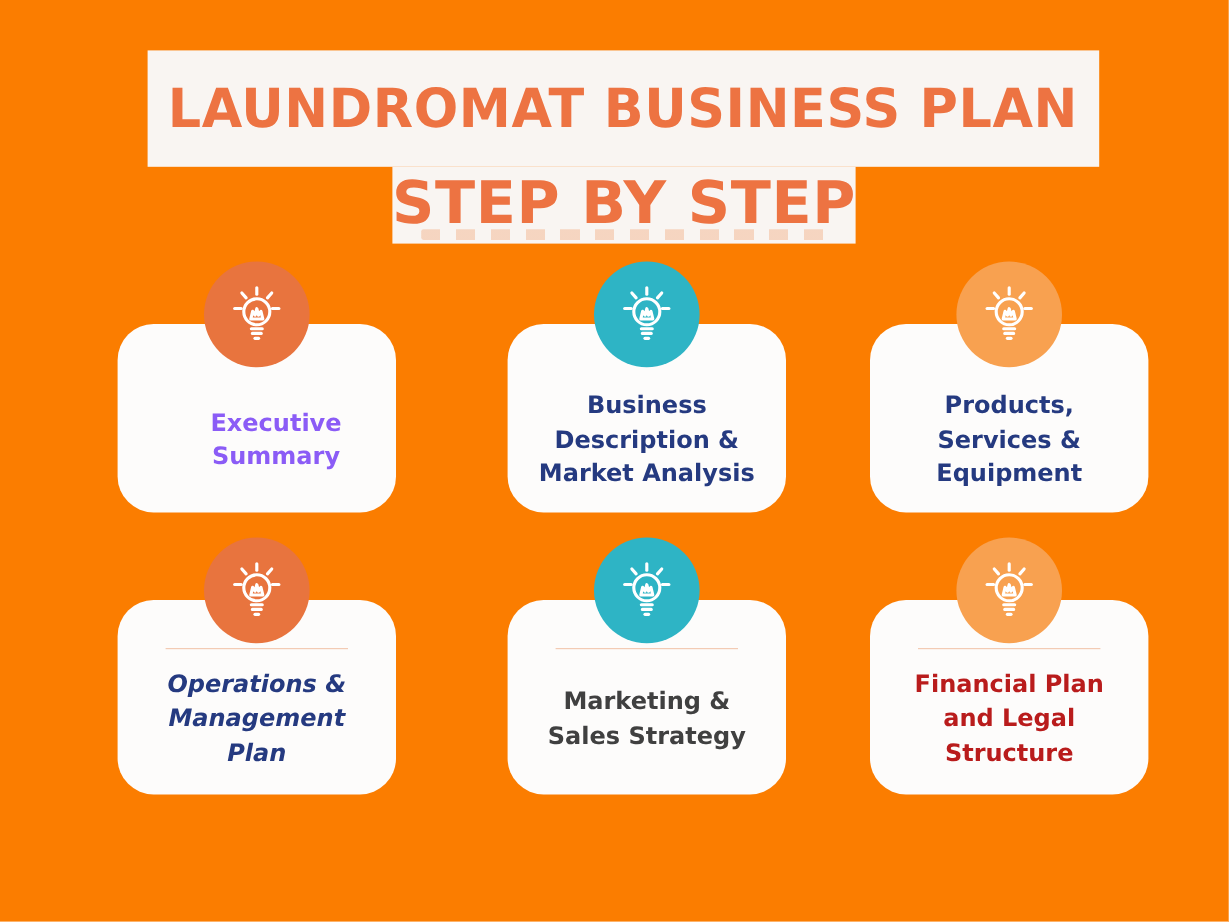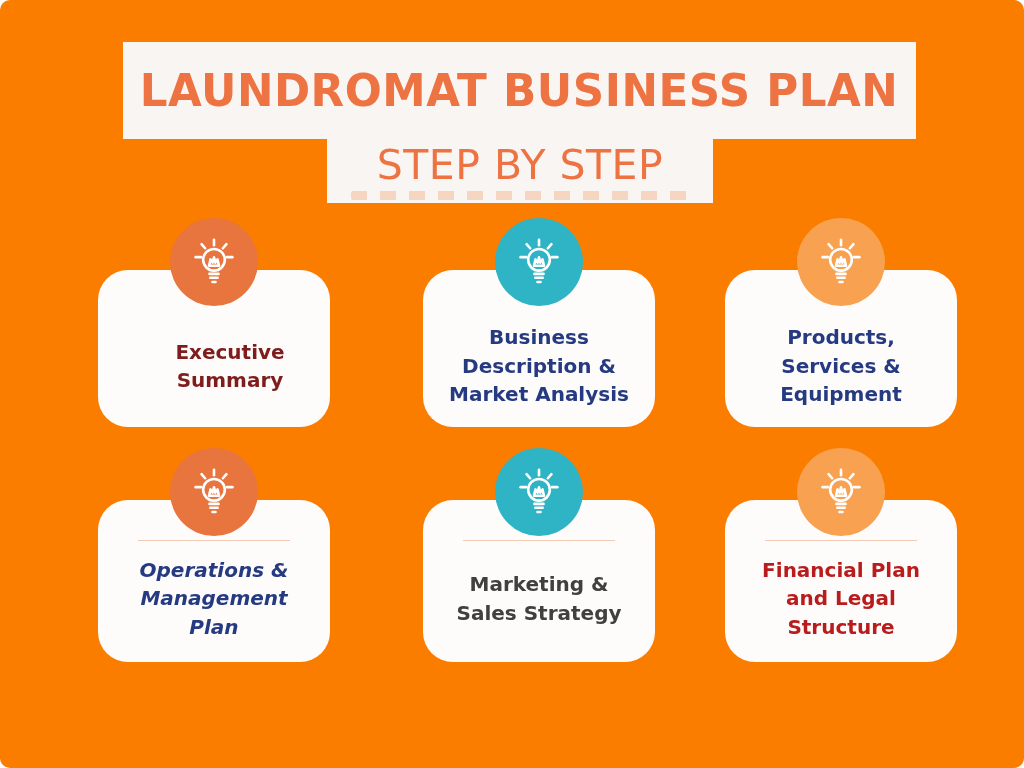--- a/index.html
+++ b/index.html
@@ -21,21 +21,21 @@
   .title-panel-2{
     position:absolute;left:327px;top:139px;width:386px;height:64px;
     background:#F9F5F2;
     display:flex;align-items:flex-start;justify-content:center;
   }
   .title-line-1{
     color:#ED7342;font-weight:bold;font-size:45px;letter-spacing:.5px;
     white-space:nowrap;transform:scaleX(.97);
   }
   .title-line-2{
-    color:#ED7342;font-weight:normal;font-size:41px;letter-spacing:.5px;
+    color:#ED7342;font-weight:bold;font-size:49px;letter-spacing:.5px;
     margin-top:2px;white-space:nowrap;
   }
   .faded-marks{
     position:absolute;left:24px;right:24px;bottom:3px;height:9px;
     background:repeating-linear-gradient(90deg,
       rgba(239,148,92,.33) 0 16px, transparent 16px 29px);
     border-radius:2px;
   }
   
   .card{
@@ -60,21 +60,21 @@
   .icon-circle svg{width:52px;height:52px;display:block;}
   .card-divider{
     position:absolute;top:40px;left:40px;right:40px;height:0;
     border-top:1.5px solid #F3CBB4;z-index:1;
   }
   .defs-holder{position:absolute;width:0;height:0;overflow:hidden;}
 </style>
 </head>
 <body>
 
-<div class="canvas" style="background: rgb(251, 125, 0); border-radius: 10px;">
+<div class="canvas" style="background: rgb(251, 125, 0);">
 
   <svg class="defs-holder" aria-hidden="true">
     <defs>
       <g id="bulb" fill="none" stroke="#ffffff" stroke-width="2.4" stroke-linecap="round" stroke-linejoin="round">
 
         <path d="M24 3.5 V8.5"></path>
         <path d="M12.5 7.5 L15.8 11.3"></path>
         <path d="M35.5 7.5 L32.2 11.3"></path>
         <path d="M7 19.5 H12"></path>
         <path d="M41 19.5 H36"></path>
@@ -97,21 +97,21 @@
     <div class="title-line-2" style="color: rgb(237, 115, 66);">STEP BY STEP</div>
     <div class="faded-marks"></div>
   </div>
 
   <div class="card r1 c1">
     <div class="icon-circle" style="background: rgb(232, 116, 62);">
       <svg viewBox="0 0 48 48">
           <use href="#bulb"></use>
         </svg>
     </div>
-    <div class="card-label" style="color: #7f1d1d; margin-left: 32px;">Executive
+    <div class="card-label" style="color: #8b5cf6; margin-left: 32px;">Executive
 Summary</div>
   </div>
 
   <div class="card r1 c2">
     <div class="icon-circle" style="background: rgb(46, 180, 197);">
       <svg viewBox="0 0 48 48">
           <use href="#bulb"></use>
         </svg>
     </div>
     <div class="card-label" style="color: rgb(37, 58, 128);">Business

